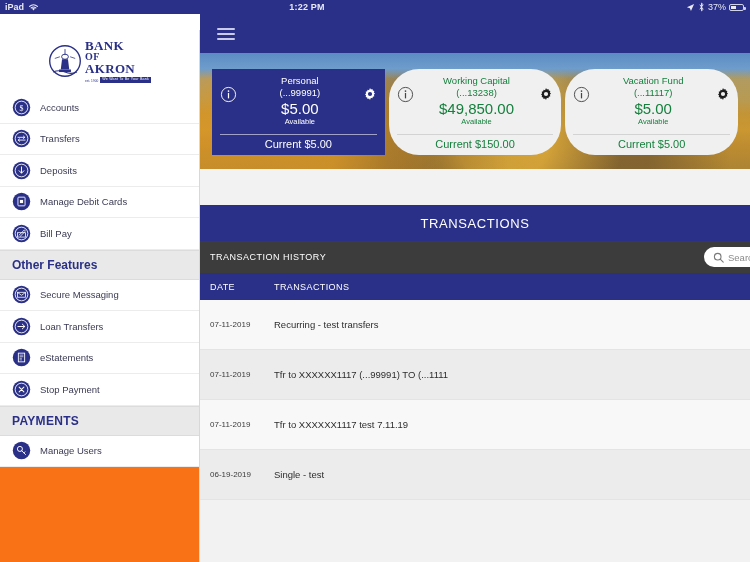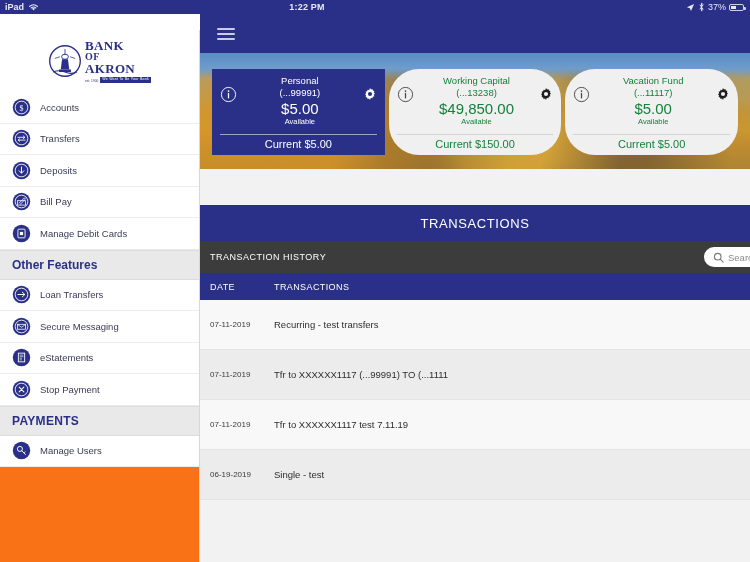--- a/index.html
+++ b/index.html
@@ -223,55 +223,55 @@
       <circle cx="12" cy="12" r="11" fill="#2A3087"></circle>
         <circle cx="12" cy="12" r="8" fill="none" stroke="#fff" stroke-width="1.1"></circle>
       <path d="M12 7.5 V15 M9 12.3 L12 15.4 L15 12.3" stroke="#fff" stroke-width="1.2" fill="none" stroke-linecap="round" stroke-linejoin="round"></path>
     </svg>
     <span class="label">Deposits</span>
   </div>
 
   <div class="nav-item">
     <svg class="nav-ico" viewBox="0 0 24 24">
       <circle cx="12" cy="12" r="11" fill="#2A3087"></circle>
+      <rect x="7.5" y="6.5" width="9" height="11" rx="1" fill="none" stroke="#fff" stroke-width="1.1"></rect>
+      <rect x="10" y="10" width="4" height="4" fill="#fff"></rect>
+    </svg>
+    <span class="label">Manage Debit Cards</span>
+  </div>
+
+  <div class="nav-item">
+    <svg class="nav-ico" viewBox="0 0 24 24">
+      <circle cx="12" cy="12" r="11" fill="#2A3087"></circle>
         <circle cx="12" cy="12" r="8" fill="none" stroke="#fff" stroke-width="1.1"></circle>
       <rect x="7" y="11" width="10" height="5.5" fill="none" stroke="#fff" stroke-width="1"></rect>
       <path d="M8.5 14.5 L15.5 7.5 L17 9 L10 16" stroke="#fff" stroke-width="1" fill="none"></path>
     </svg>
     <span class="label">Bill Pay</span>
   </div>
 
-  <div class="nav-item">
-    <svg class="nav-ico" viewBox="0 0 24 24">
-      <circle cx="12" cy="12" r="11" fill="#2A3087"></circle>
-      <rect x="7.5" y="6.5" width="9" height="11" rx="1" fill="none" stroke="#fff" stroke-width="1.1"></rect>
-      <rect x="10" y="10" width="4" height="4" fill="#fff"></rect>
-    </svg>
-    <span class="label">Manage Debit Cards</span>
-  </div>
-
   <div class="sec-head">Other Features</div>
-
-  <div class="nav-item">
-    <svg class="nav-ico" viewBox="0 0 24 24">
-      <circle cx="12" cy="12" r="11" fill="#2A3087"></circle>
-        <circle cx="12" cy="12" r="8" fill="none" stroke="#fff" stroke-width="1.1"></circle>
-      <path d="M7.5 12 H16 M13 9 L16.2 12 L13 15" stroke="#fff" stroke-width="1.2" fill="none" stroke-linecap="round" stroke-linejoin="round"></path>
-    </svg>
-    <span class="label">Loan Transfers</span>
-  </div>
 
   <div class="nav-item">
     <svg class="nav-ico" viewBox="0 0 24 24">
       <circle cx="12" cy="12" r="11" fill="#2A3087"></circle>
         <circle cx="12" cy="12" r="8" fill="none" stroke="#fff" stroke-width="1.1"></circle>
       <rect x="7" y="9.2" width="10" height="6.2" fill="none" stroke="#fff" stroke-width="1"></rect>
       <path d="M7 9.4 L12 13 L17 9.4" stroke="#fff" stroke-width="1" fill="none"></path>
     </svg>
     <span class="label">Secure Messaging</span>
+  </div>
+
+  <div class="nav-item">
+    <svg class="nav-ico" viewBox="0 0 24 24">
+      <circle cx="12" cy="12" r="11" fill="#2A3087"></circle>
+        <circle cx="12" cy="12" r="8" fill="none" stroke="#fff" stroke-width="1.1"></circle>
+      <path d="M7.5 12 H16 M13 9 L16.2 12 L13 15" stroke="#fff" stroke-width="1.2" fill="none" stroke-linecap="round" stroke-linejoin="round"></path>
+    </svg>
+    <span class="label">Loan Transfers</span>
   </div>
 
   <div class="nav-item">
     <svg class="nav-ico" viewBox="0 0 24 24">
       <circle cx="12" cy="12" r="11" fill="#2A3087"></circle>
       <rect x="8" y="6.5" width="8" height="11" fill="none" stroke="#fff" stroke-width="1.1"></rect>
       <path d="M9.6 9 H14.4 M9.6 11 H14.4 M9.6 13 H12.5 M9.6 15 H12.5" stroke="#fff" stroke-width=".8"></path>
     </svg>
     <span class="label">eStatements</span>
   </div>

